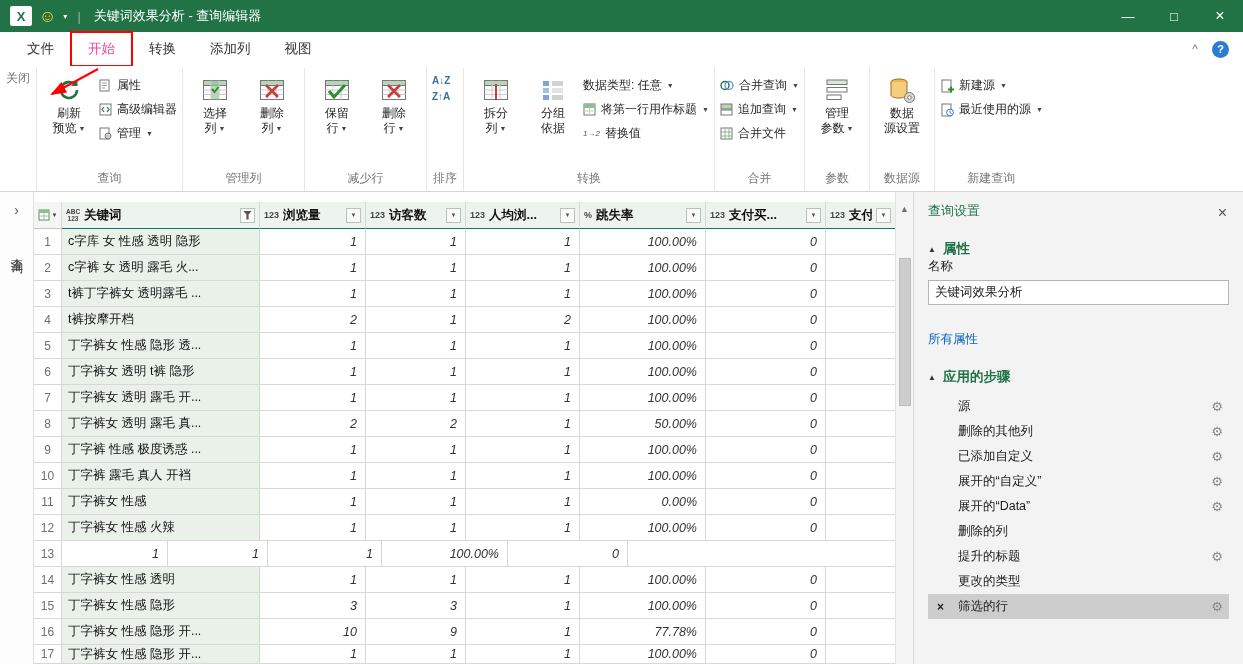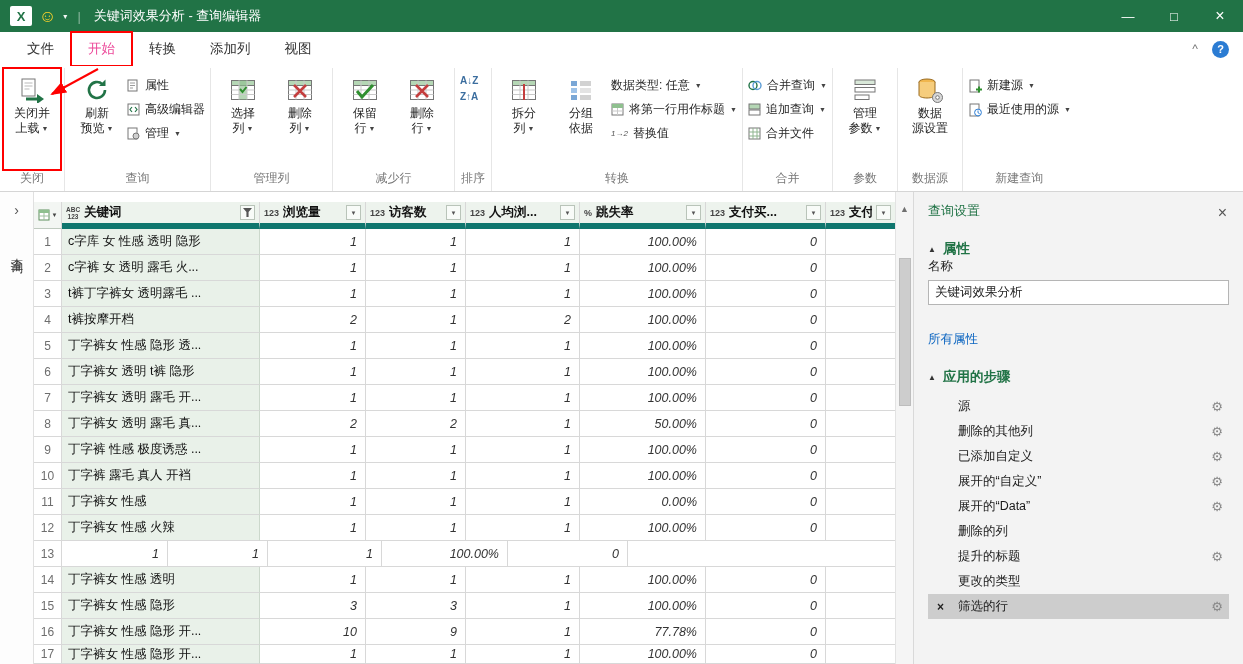--- a/index.html
+++ b/index.html
@@ -52,21 +52,21 @@
 .collapse-chev{color:#555;font-size:14px;}
 .vlabel{margin-top:30px;writing-mode:vertical-rl;font-size:12.5px;color:#333;letter-spacing:3px;}
 
 .gridwrap{flex:1;padding-top:10px;overflow:hidden;background:#fff;}
 .thead{display:flex;height:27px;}
 .trow{display:flex;height:26px;}
 .trow.partial{height:19px;overflow:hidden;}
 .cell{border-right:1px solid #d8d8d8;border-bottom:1px solid #d8d8d8;overflow:hidden;white-space:nowrap;display:flex;align-items:center;}
 .corner{width:28px;background:#f3f6f3;justify-content:center;gap:2px;border-bottom:1px solid #bfcabf;}
 .corner .ddc{font-size:6px;}
-.hcell{background:#edf3ed;border-bottom:6px solid #0f766e;gap:4px;padding:0 4px;}
+.hcell{background:#edf3ed;border-bottom:1px solid #0f766e;gap:4px;padding:0 4px;}
 .hname{flex:1;overflow:hidden;font-weight:bold;font-size:12.5px;color:#111;}
 .tico{font-size:9px;color:#444;font-weight:bold;}
 .tico-abc{font-size:6.5px;line-height:7px;white-space:pre;text-align:center;}
 .hbtn{width:15px;height:15px;border:1px solid #b9c4b9;background:#f8fbf8;display:flex;align-items:center;justify-content:center;font-size:6px;color:#555;flex:0 0 auto;}
 .funnel{width:9px;height:9px;background:#555;clip-path:polygon(0 0,100% 0,62% 45%,62% 100%,38% 100%,38% 45%);}
 .rown{width:28px;justify-content:center;color:#6e6e6e;font-size:12px;background:#fff;}
 .kcell{padding:0 6px;background:#e9f1e9;color:#111;font-size:12.5px;border-right:1px solid #ccd8cc;}
 .ncell{justify-content:flex-end;padding:0 8px;font-style:italic;color:#333;font-size:12.5px;}
 .col0{width:198px;}.col1{width:106px;}.col2{width:100px;}.col3{width:114px;}
 .col4{width:126px;}.col5{width:120px;}.col6{flex:1;border-right:none;}
@@ -117,37 +117,20 @@
   <div class="tab">视图</div>
   <div class="tabrow-right">
     <span class="collapse-ribbon">^</span>
     <span class="help-icon">?</span>
   </div>
 </div>
 
 <div class="ribbon">
 
   <div class="rgroup">
-    <div class="rgroup-body">
-      <div class="bigbtn annotated">
-        <span class="bicon">
-          <svg width="26" height="26" viewBox="0 0 26 26">
-              <rect x="3" y="2" width="13" height="17" fill="#fff" stroke="#767676"></rect>
-              <path d="M5.5 6h8M5.5 9h8M5.5 12h5" stroke="#b9b9b9" fill="none"></path>
-              <path d="M7 22h11" stroke="#217346" stroke-width="3" fill="none"></path>
-              <path d="M18 17v10l7-5z" fill="#217346"></path>
-            </svg>
-        </span>
-        <span class="bl">关闭并</span>
-        <span class="bl">
-            <span>上载</span>
-            <span class="ddc">▼</span>
-          </span>
-      </div>
-    </div>
     <div class="rgroup-label">关闭</div>
   </div>
 
   <div class="rgroup">
     <div class="rgroup-body">
       <div class="bigbtn">
         <span class="bicon">
           <svg width="26" height="26" viewBox="0 0 26 26">
               <path d="M21 13a8 8 0 1 1-2.6-5.9" fill="none" stroke="#217346" stroke-width="2.6"></path>
               <path d="M21.5 2.5v6.5h-6.5z" fill="#217346"></path>

